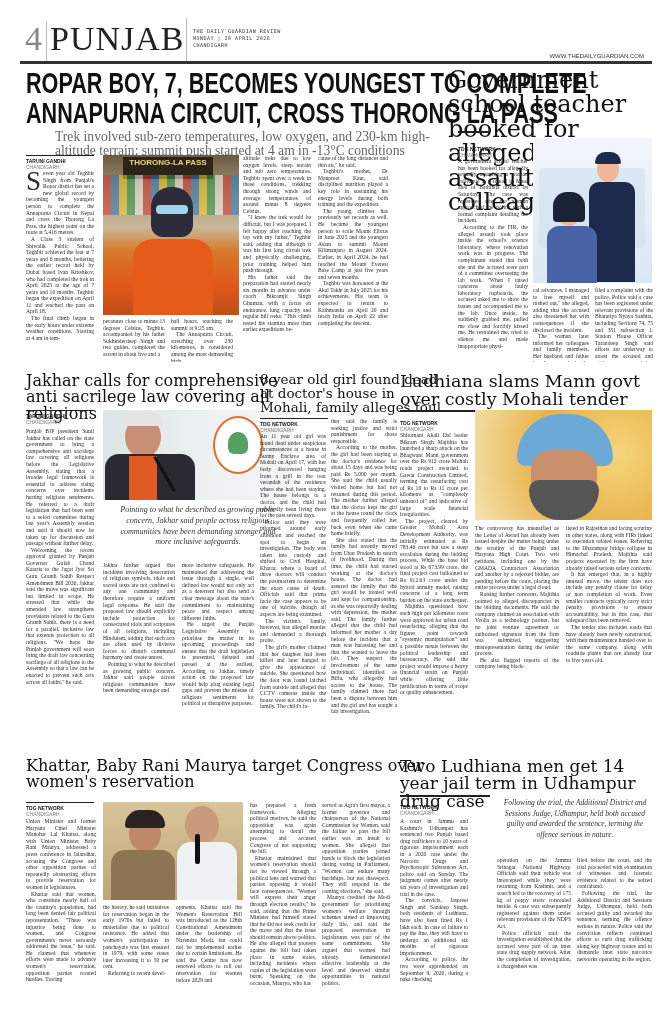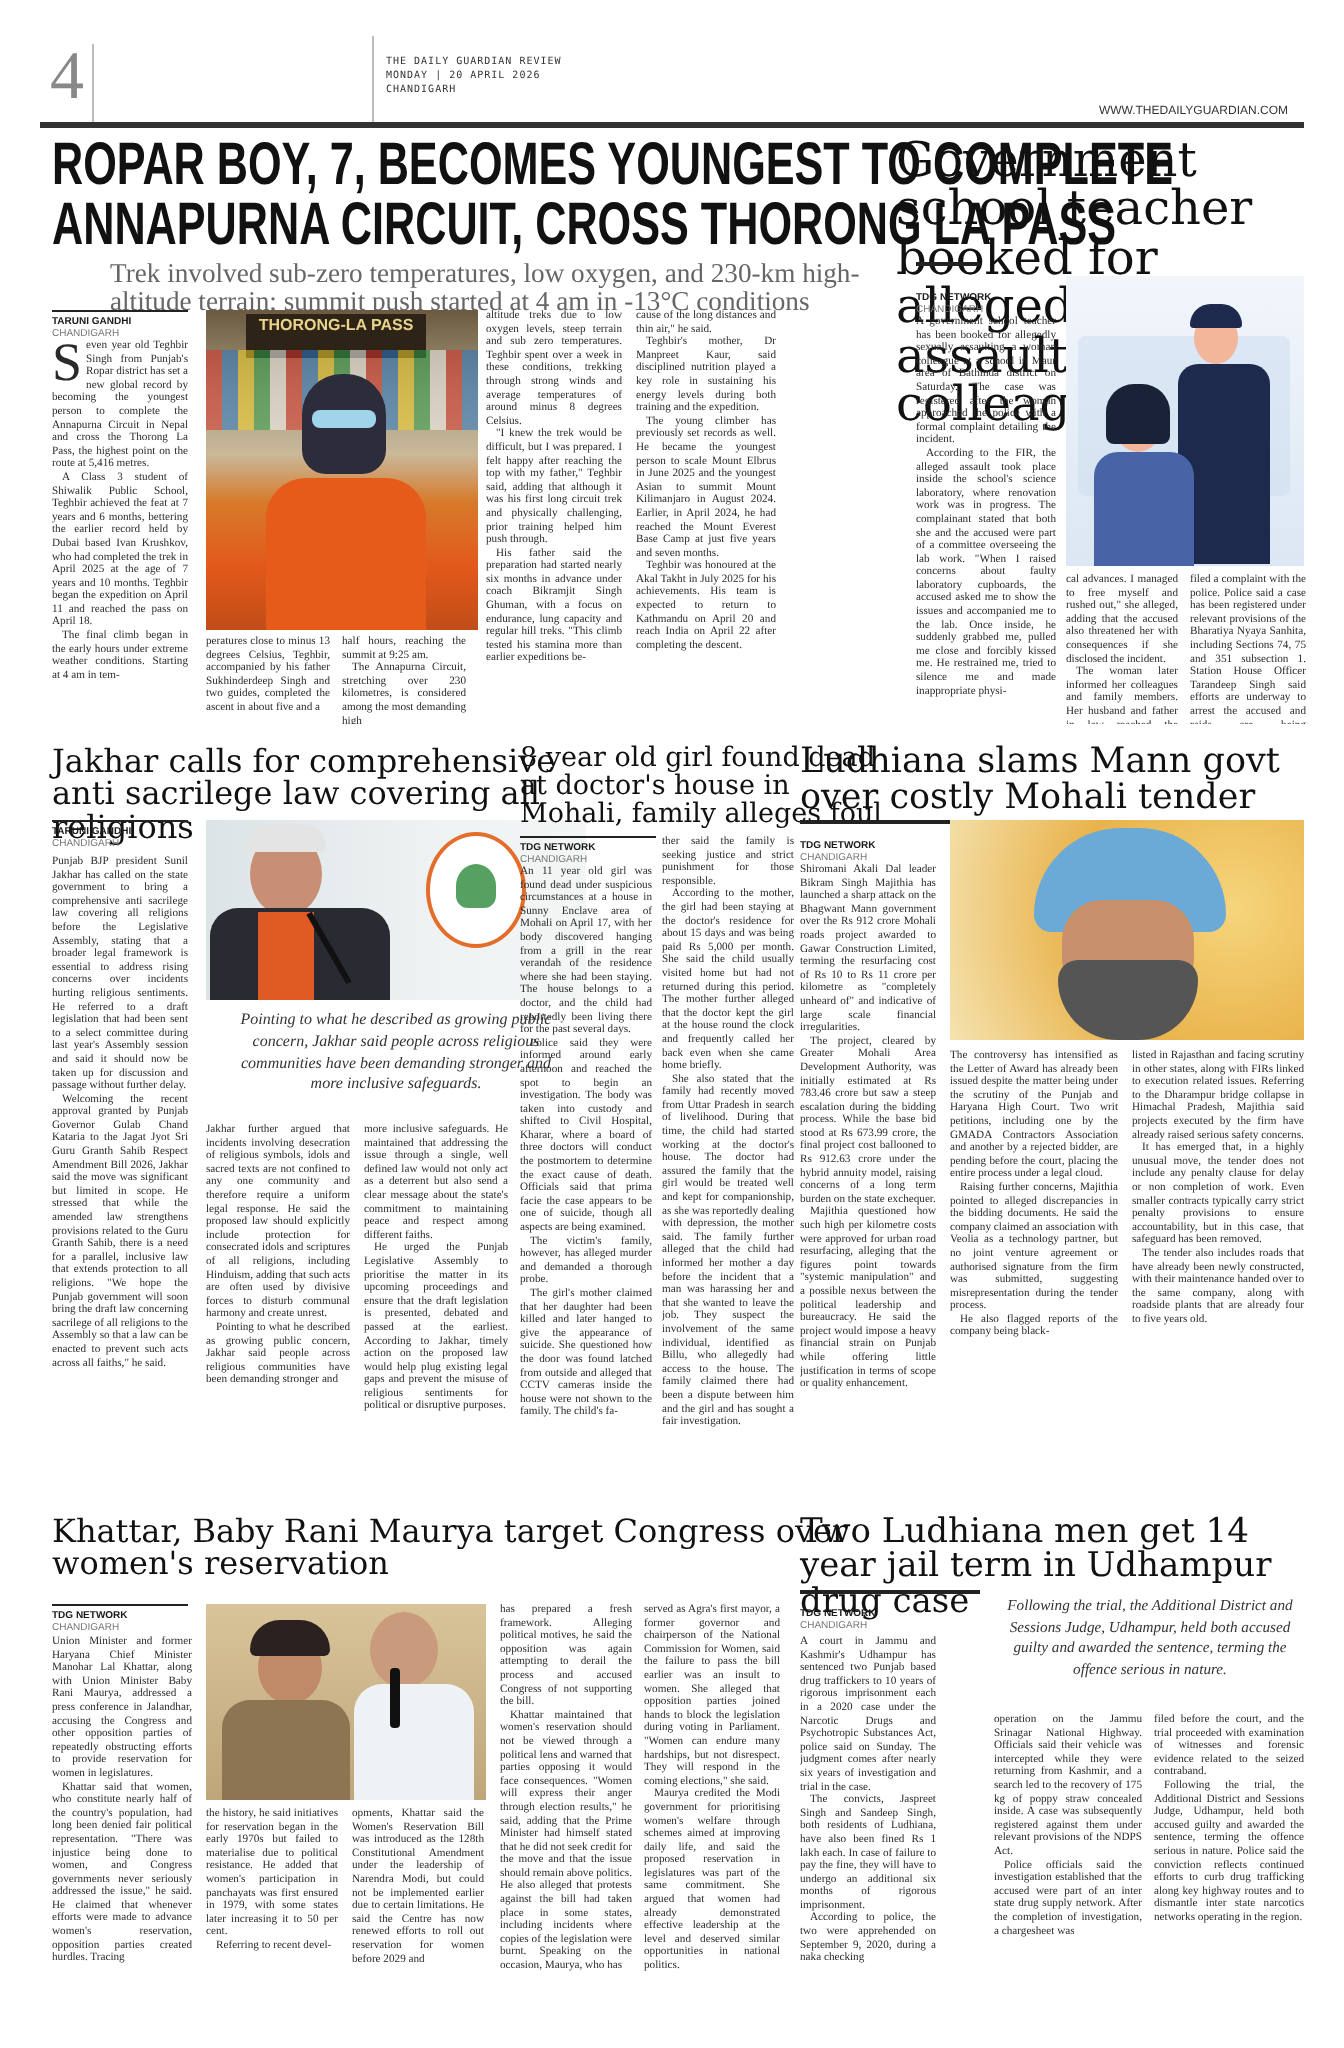--- a/index.html
+++ b/index.html
@@ -24,20 +24,21 @@
   .dropcap{float:left;font-size:27px;line-height:22px;margin-right:2px;font-family:"Liberation Serif",serif;}
   .photo{position:absolute;overflow:hidden;padding-left:16px;}
   .quote{font-family:"Liberation Serif",serif;font-style:italic;color:#333;text-align:center;}
 </style>
 </head>
 <body>
 
 <div class="abs masthead">
   <span class="pg-num">4</span>
   <span class="pg-divider"></span>
+  <span class="section">PUNJAB</span>
   <span class="pg-divider2"></span>
   <div class="meta">
     <div>THE DAILY GUARDIAN REVIEW</div>
     <div>MONDAY | 20 APRIL 2026</div>
     <div>CHANDIGARH</div>
   </div>
   <span class="site">WWW.THEDAILYGUARDIAN.COM</span>
   <div class="rule-top"></div>
 </div>
 

